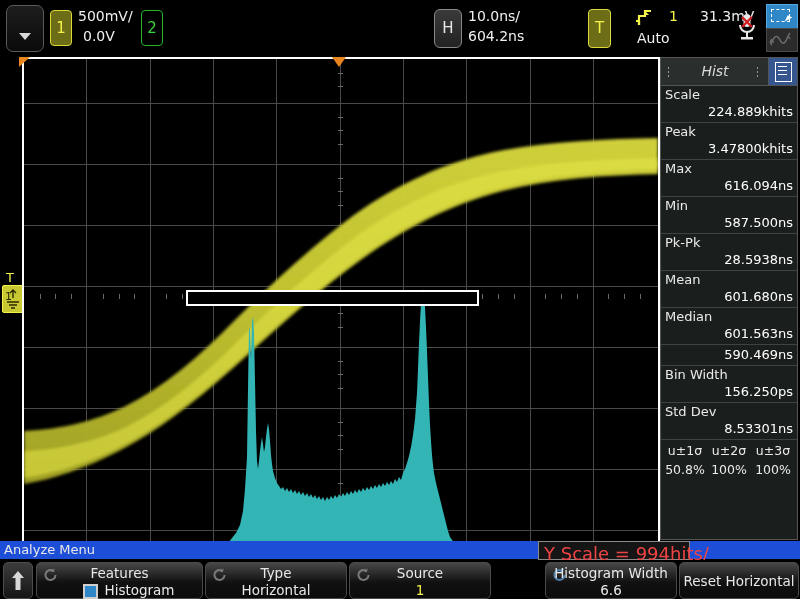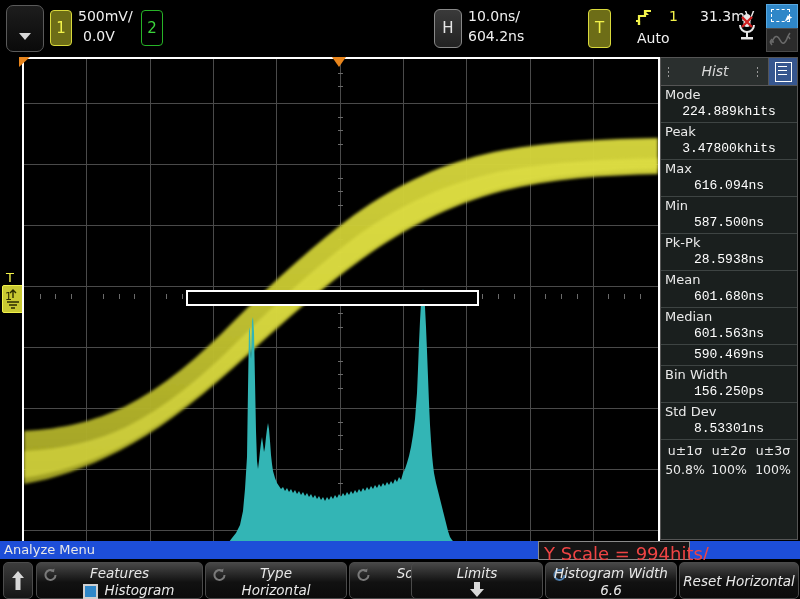--- a/index.html
+++ b/index.html
@@ -65,35 +65,35 @@
   .side-hdr .title{position:absolute;left:0;top:0;width:108px;text-align:center;line-height:27px;font-size:14px;color:#d9d9d9;font-style:italic;}
   .grip{position:absolute;top:8px;width:4px;height:11px;
         background-image:radial-gradient(#999 40%,transparent 41%);background-size:3px 4px;}
   .grip.l{left:6px;} .grip.r{left:95px;}
   .side-icon{position:absolute;right:0;top:0;width:28px;height:27px;background:#36568f;border-left:1px solid #555;}
   .side-icon .bx{position:absolute;left:6px;top:4px;width:15px;height:18px;border:1px solid #fff;}
   .side-icon .ln{position:absolute;left:9px;width:9px;height:1px;background:#fff;}
 
   .statrow{position:relative;border-bottom:1px solid #3e4443;padding:1px 4px 2px 4px;}
   .statlabel{font-size:13px;color:#eaeaea;line-height:16px;}
-  .statval{font-size:13px;color:#ffffff;line-height:17px;text-align:center;font-family:Liberation Mono, monospace;}
+  .statval{font-size:13px;color:#ffffff;line-height:17px;text-align:right;}
   .sigma{display:flex;padding:2px 2px 0 2px;}
   .sigma div{flex:1;text-align:center;font-size:12.5px;line-height:17px;color:#eaeaea;}
 
   
   .analyze{position:absolute;left:0;top:541px;width:800px;height:18px;background:#1d4ed8;}
   .analyze span{position:absolute;left:4px;top:1px;font-size:13px;color:#e8e8e8;}
   .yscale{position:absolute;left:538px;top:541px;width:150px;height:17px;background:#151515;border:1px solid #8a8a8a;}
   .yscale span{position:absolute;left:5px;top:1px;font-size:18px;color:#ef4444;white-space:nowrap;text-align:right;}
 
   .softkeys{position:absolute;left:0;top:560px;width:800px;height:39px;background:#000;}
   .upkey{position:absolute;left:3px;top:2px;width:28px;height:35px;border-radius:5px;border:1px solid #4c4c4c;
          background:linear-gradient(#3c3c3c,#151515);}
   .skey{position:absolute;top:2px;height:35px;border-radius:5px;border:1px solid #4a4a4a;
-        background:linear-gradient(#484848,#111 55%,#0b0b0b);font-style:italic;}
+        background:linear-gradient(#484848,#111 55%,#0b0b0b);}
   .skey .k1{position:absolute;left:0;top:2px;width:100%;text-align:center;font-size:13.5px;color:#e8e8e8;}
   .skey .k2{position:absolute;left:0;top:19px;width:100%;text-align:center;font-size:13.5px;color:#e8e8e8;}
   .skey .k2.yellow{color:#f2f24a;}
   .knob{position:absolute;left:7px;top:5px;width:14px;height:14px;}
   .chk{position:absolute;left:46px;top:21px;width:11px;height:11px;background:#2f87c8;border:2px solid #cfcfcf;}
   .dnarrow{position:absolute;left:50%;top:19px;margin-left:-8px;width:16px;height:15px;}
   .uparrow{position:absolute;left:7px;top:8px;width:14px;height:19px;}
 </style>
 </head>
 <body>
@@ -316,21 +316,21 @@
       <div class="grip r"></div>
       <div class="side-icon">
         <div class="bx"></div>
         <div class="ln" style="top:8px"></div>
         <div class="ln" style="top:12px"></div>
         <div class="ln" style="top:16px"></div>
       </div>
     </div>
 
     <div class="statrow">
-      <div class="statlabel">Mode</div>
+      <div class="statlabel">Scale</div>
       <div class="statval">224.889khits</div>
     </div>
     <div class="statrow">
       <div class="statlabel">Peak</div>
       <div class="statval">3.47800khits</div>
     </div>
     <div class="statrow">
       <div class="statlabel">Max</div>
       <div class="statval">616.094ns</div>
     </div>
@@ -410,26 +410,20 @@
 
     <div class="skey" style="left:349px;width:140px">
       <svg class="knob" viewBox="0 0 14 14">
         <path d="M11.5,7 a5,5 0 1 1 -2.4,-4.3" stroke="#7a7a7a" stroke-width="2" fill="none"></path>
         <path d="M10.5,0.5 L10,4.3 L6.4,3.2 Z" fill="#7a7a7a"></path>
       </svg>
       <div class="k1">Source</div>
       <div class="k2 yellow">1</div>
     </div>
 
-    <div class="skey" style="left:411px;width:130px">
-      <div class="k1">Limits</div>
-      <svg class="dnarrow" viewBox="0 0 16 15">
-        <path d="M8,15 L15,7 L11,7 L11,0 L5,0 L5,7 L1,7 Z" fill="#d8d8d8"></path>
-      </svg>
-    </div>
 
     <div class="skey" style="left:545px;width:130px">
       <svg class="knob" viewBox="0 0 14 14">
         <path d="M11.5,7 a5,5 0 1 1 -2.4,-4.3" stroke="#4f7fae" stroke-width="2" fill="none"></path>
         <path d="M10.5,0.5 L10,4.3 L6.4,3.2 Z" fill="#4f7fae"></path>
       </svg>
       <div class="k1">Histogram Width</div>
       <div class="k2">6.6</div>
     </div>
 

